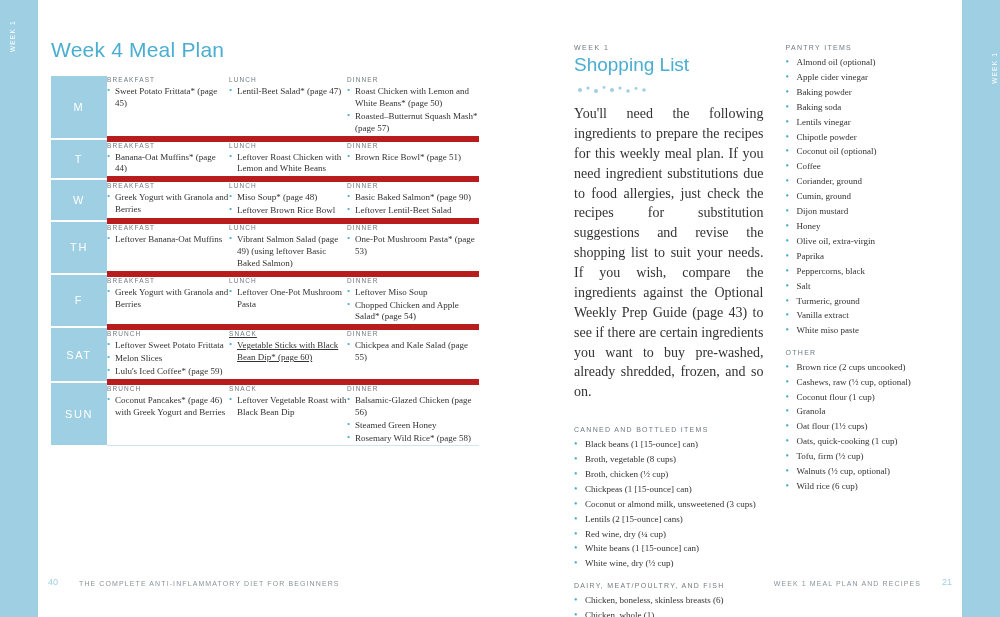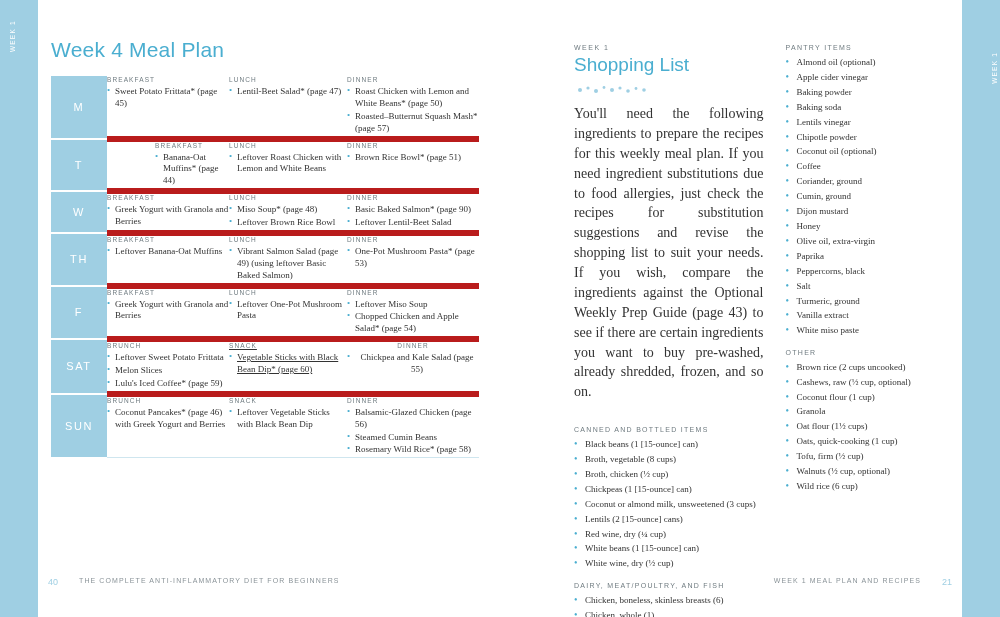--- a/index.html
+++ b/index.html
@@ -188,21 +188,21 @@
 
   
   .footer {
     position:absolute;
     bottom:30px;
     font-family:"Liberation Sans", sans-serif;
     font-size:7px;
     letter-spacing:1.1px;
     color:#8a9398;
     display:flex;
-    align-items:flex-start;
+    align-items:flex-end;
     gap:21px;
   }
   .footer-left { left:48px; }
   .footer-right { right:48px; }
   .pagenum {
     color:#9fcfe3;
     font-size:9px;
     letter-spacing:0;
   }
 </style>
@@ -241,21 +241,21 @@
               <td class="slot-cell" style="width: 132px; margin-left: 15px;">
                 <div class="slot-label">DINNER</div>
                 <ul class="slot-items">
                   <li>Roast Chicken with Lemon and White Beans* (page 50)</li>
                   <li>Roasted–Butternut Squash Mash* (page 57)</li>
                 </ul>
               </td>
             </tr>
             <tr>
               <td class="day-cell">T</td>
-              <td class="slot-cell" style="width: 122px; padding-left: 48px;">
+              <td class="slot-cell" style="width: 122px;">
                 <div class="slot-label">BREAKFAST</div>
                 <ul class="slot-items">
                   <li>Banana-Oat Muffins* (page 44)</li>
                 </ul>
               </td>
               <td class="slot-cell" style="width: 118px;">
                 <div class="slot-label">LUNCH</div>
                 <ul class="slot-items">
                   <li>Leftover Roast Chicken with Lemon and White Beans</li>
                 </ul>
@@ -342,46 +342,46 @@
                   <li>Melon Slices</li>
                   <li>Lulu's Iced Coffee* (page 59)</li>
                 </ul>
               </td>
               <td class="slot-cell" style="width: 118px; text-decoration: underline;">
                 <div class="slot-label">SNACK</div>
                 <ul class="slot-items">
                   <li>Vegetable Sticks with Black Bean Dip* (page 60)</li>
                 </ul>
               </td>
-              <td class="slot-cell" style="width: 132px; text-align: center;">
+              <td class="slot-cell" style="width: 132px;">
                 <div class="slot-label">DINNER</div>
                 <ul class="slot-items">
                   <li>Chickpea and Kale Salad (page 55)</li>
                 </ul>
               </td>
             </tr>
             <tr class="last">
               <td class="day-cell">SUN</td>
               <td class="slot-cell" style="width: 122px;">
                 <div class="slot-label">BRUNCH</div>
                 <ul class="slot-items">
                   <li>Coconut Pancakes* (page 46) with Greek Yogurt and Berries</li>
                 </ul>
               </td>
               <td class="slot-cell" style="width: 118px;">
                 <div class="slot-label">SNACK</div>
                 <ul class="slot-items">
-                  <li>Leftover Vegetable Sticks with Black Bean Dip</li>
+                  <li>Leftover Vegetable Roast with Black Bean Dip</li>
                 </ul>
               </td>
               <td class="slot-cell" style="width: 132px;">
                 <div class="slot-label">DINNER</div>
                 <ul class="slot-items">
                   <li>Balsamic-Glazed Chicken (page 56)</li>
-                  <li>Steamed Cumin Beans</li>
+                  <li>Steamed Green Honey</li>
                   <li>Rosemary Wild Rice* (page 58)</li>
                 </ul>
               </td>
             </tr>
           </tbody>
       </table>
 
     </div>
 
     <div class="right-page">

